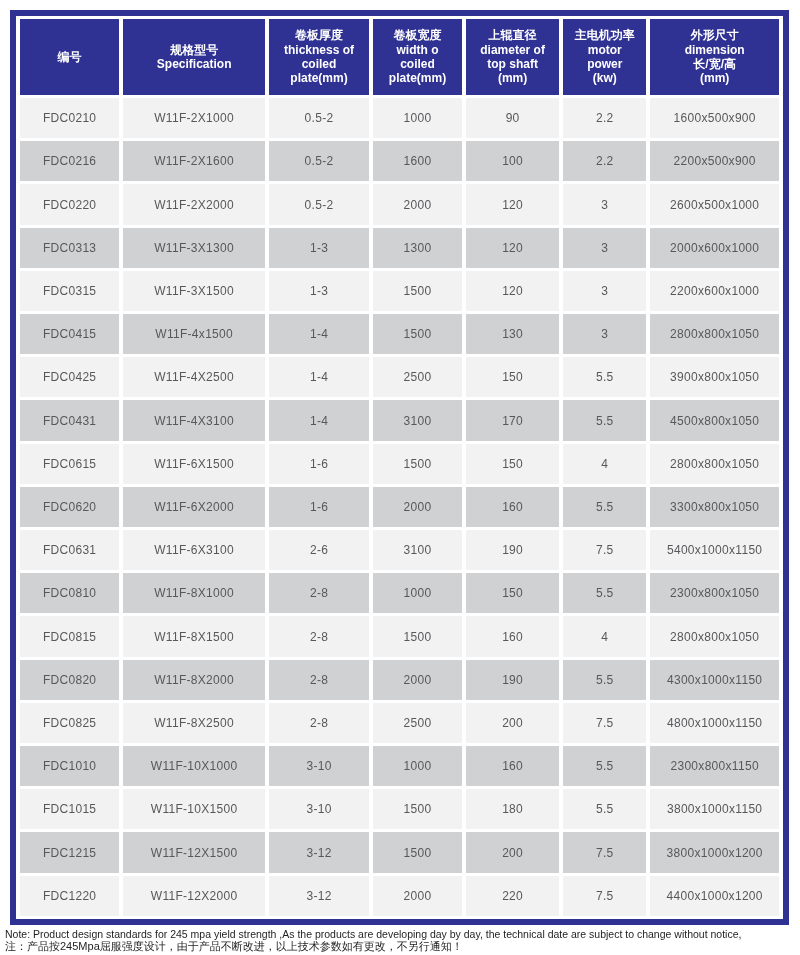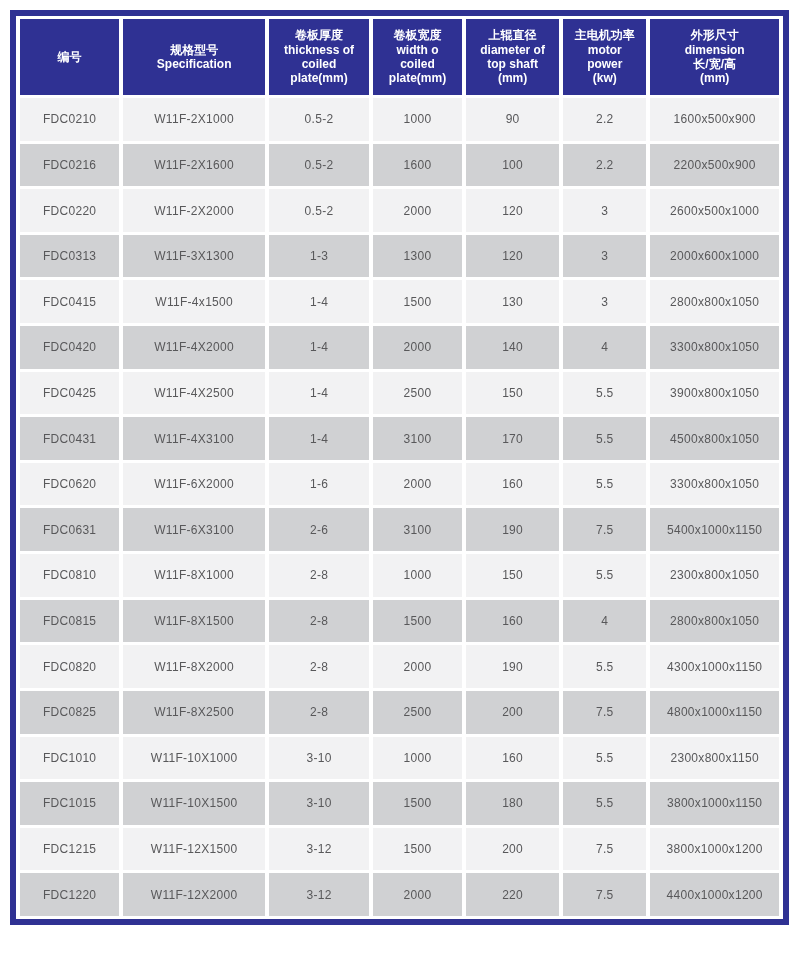--- a/index.html
+++ b/index.html
@@ -147,54 +147,63 @@
           <tr>
             <td>FDC0313</td>
             <td>W11F-3X1300</td>
             <td>1-3</td>
             <td>1300</td>
             <td>120</td>
             <td>3</td>
             <td>2000x600x1000</td>
           </tr>
           <tr>
+            <td>FDC0315</td>
+            <td>W11F-3X1500</td>
+            <td>1-3</td>
+            <td>1500</td>
+            <td>120</td>
+            <td>3</td>
+            <td>2200x600x1000</td>
+          </tr>
+          <tr>
             <td>FDC0415</td>
             <td>W11F-4x1500</td>
             <td>1-4</td>
             <td>1500</td>
             <td>130</td>
             <td>3</td>
             <td>2800x800x1050</td>
-          </tr>
-          <tr>
-            <td>FDC0420</td>
-            <td>W11F-4X2000</td>
-            <td>1-4</td>
-            <td>2000</td>
-            <td>140</td>
-            <td>4</td>
-            <td>3300x800x1050</td>
           </tr>
           <tr>
             <td>FDC0425</td>
             <td>W11F-4X2500</td>
             <td>1-4</td>
             <td>2500</td>
             <td>150</td>
             <td>5.5</td>
             <td>3900x800x1050</td>
           </tr>
           <tr>
             <td>FDC0431</td>
             <td>W11F-4X3100</td>
             <td>1-4</td>
             <td>3100</td>
             <td>170</td>
             <td>5.5</td>
             <td>4500x800x1050</td>
+          </tr>
+          <tr>
+            <td>FDC0615</td>
+            <td>W11F-6X1500</td>
+            <td>1-6</td>
+            <td>1500</td>
+            <td>150</td>
+            <td>4</td>
+            <td>2800x800x1050</td>
           </tr>
           <tr>
             <td>FDC0620</td>
             <td>W11F-6X2000</td>
             <td>1-6</td>
             <td>2000</td>
             <td>160</td>
             <td>5.5</td>
             <td>3300x800x1050</td>
           </tr>
@@ -276,14 +285,18 @@
             <td>3-12</td>
             <td>2000</td>
             <td>220</td>
             <td>7.5</td>
             <td>4400x1000x1200</td>
           </tr>
         </tbody>
     </table>
   </div>
 
+  <div class="notes">
+    <div class="note-en">Note: Product design standards for 245 mpa yield strength ,As the products are developing day by day, the technical date are subject to change without notice,</div>
+    <div class="note-zh">注：产品按245Mpa屈服强度设计，由于产品不断改进，以上技术参数如有更改，不另行通知！</div>
+  </div>
 
 </div>
 
 </body></html>

